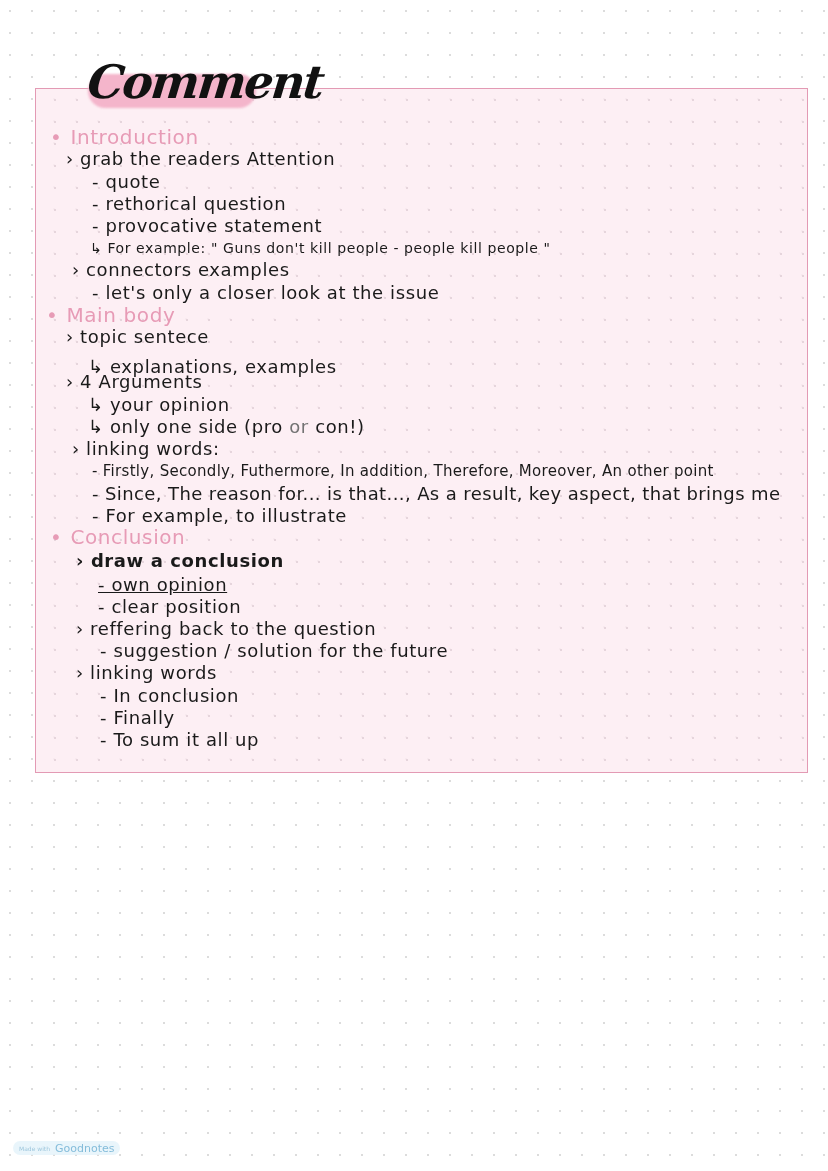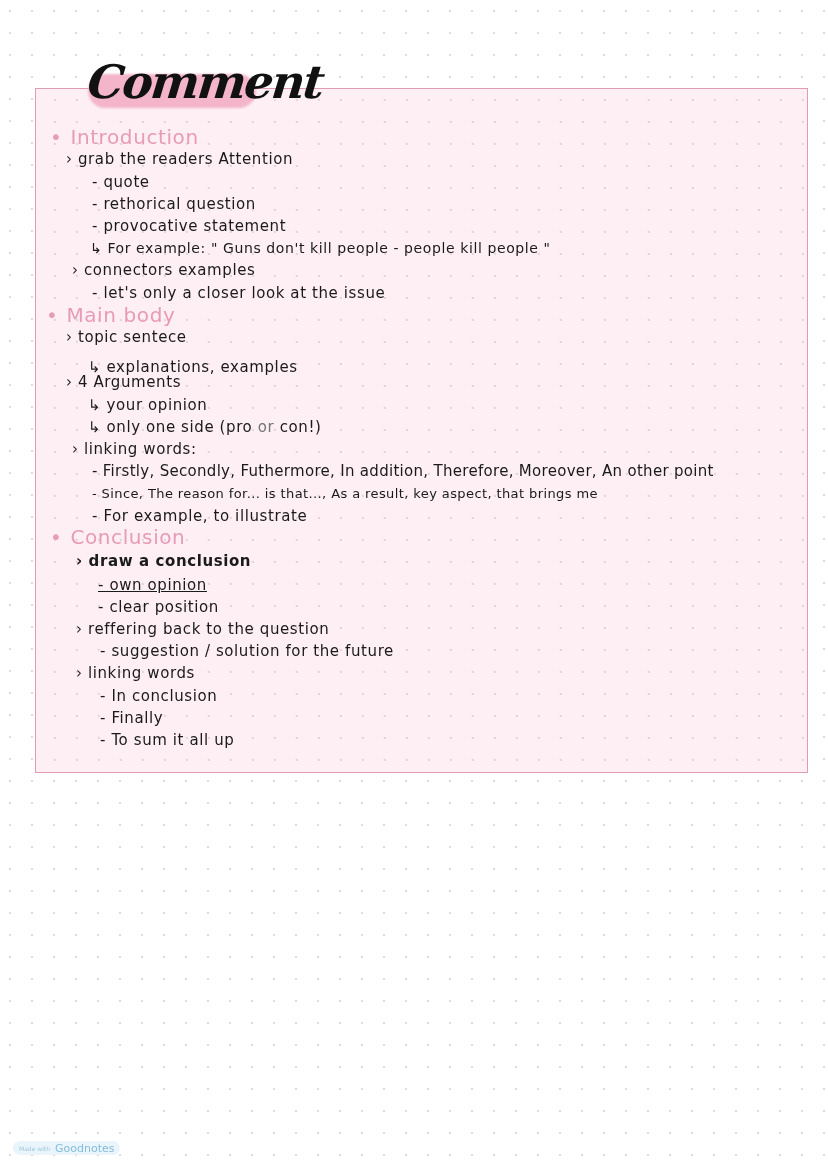--- a/index.html
+++ b/index.html
@@ -24,21 +24,21 @@
   .title-highlight{
     position:absolute;left:0;top:22px;width:168px;height:34px;
     background:#f4b5cb;border-radius:18px;filter:blur(1px);
   }
   .title{
     position:relative;font-family:"DejaVu Serif",serif;font-style:italic;
     font-weight:bold;font-size:46px;color:#111;letter-spacing:-2px;
     line-height:60px;transform:skewX(-6deg);
   }
   .line{
-    position:absolute;font-size:15px;color:#1a1a1a;white-space:nowrap;
+    position:absolute;font-size:18px;color:#1a1a1a;white-space:nowrap;
     letter-spacing:0.6px;line-height:20px;
   }
   .head{color:#e79bb6;font-size:20px;}
   .bullet{color:#e79bb6;margin-right:8px;}
   .pink{color:#737373;}
   .badge{
     position:absolute;left:13px;top:1141px;height:14px;padding:0 6px;
     background:#e6f4fb;border-radius:9px;display:flex;align-items:center;gap:5px;
     opacity:0.85;
   }
@@ -65,21 +65,21 @@
 <div class="line" style="left:92px;top:283px;">- let's only a closer look at the issue</div>
 
 <div class="line head" style="left:46px;top:305px;"><span class="bullet">•</span><span>Main body</span></div>
 <div class="line" style="left:66px;top:327px;">› topic sentece</div>
 <div class="line" style="left:88px;top:350px;margin-top:7px;">↳ explanations, examples</div>
 <div class="line" style="left:66px;top:372px;">› 4 Arguments</div>
 <div class="line" style="left:88px;top:395px;">↳ your opinion</div>
 <div class="line" style="left:88px;top:417px;"><span>↳ only one side (pro </span><span class="pink">or</span><span> con!)</span></div>
 <div class="line" style="left:72px;top:439px;">› linking words:</div>
 <div class="line" style="left:92px;top:461px;font-size:15px;letter-spacing:0.3px;">- Firstly, Secondly, Futhermore, In addition, Therefore, Moreover, An other point</div>
-<div class="line" style="left:92px;top:484px;font-size:13px;letter-spacing:0.4px;">- Since, The reason for... is that..., As a result, key aspect, that brings me</div>
+<div class="line" style="left:92px;top:484px;font-size:18px;letter-spacing:0.4px;">- Since, The reason for... is that..., As a result, key aspect, that brings me</div>
 <div class="line" style="left:92px;top:506px;">- For example, to illustrate</div>
 
 <div class="line head" style="left:50px;top:527px;"><span class="bullet">•</span><span>Conclusion</span></div>
 <div class="line" style="left:76px;top:551px;font-weight:bold;">› draw a conclusion</div>
 <div class="line" style="left:98px;top:575px;text-decoration:underline;">- own opinion</div>
 <div class="line" style="left:98px;top:597px;">- clear position</div>
 <div class="line" style="left:76px;top:619px;">› reffering back to the question</div>
 <div class="line" style="left:100px;top:641px;">- suggestion / solution for the future</div>
 <div class="line" style="left:76px;top:663px;">› linking words</div>
 <div class="line" style="left:100px;top:686px;">- In conclusion</div>

